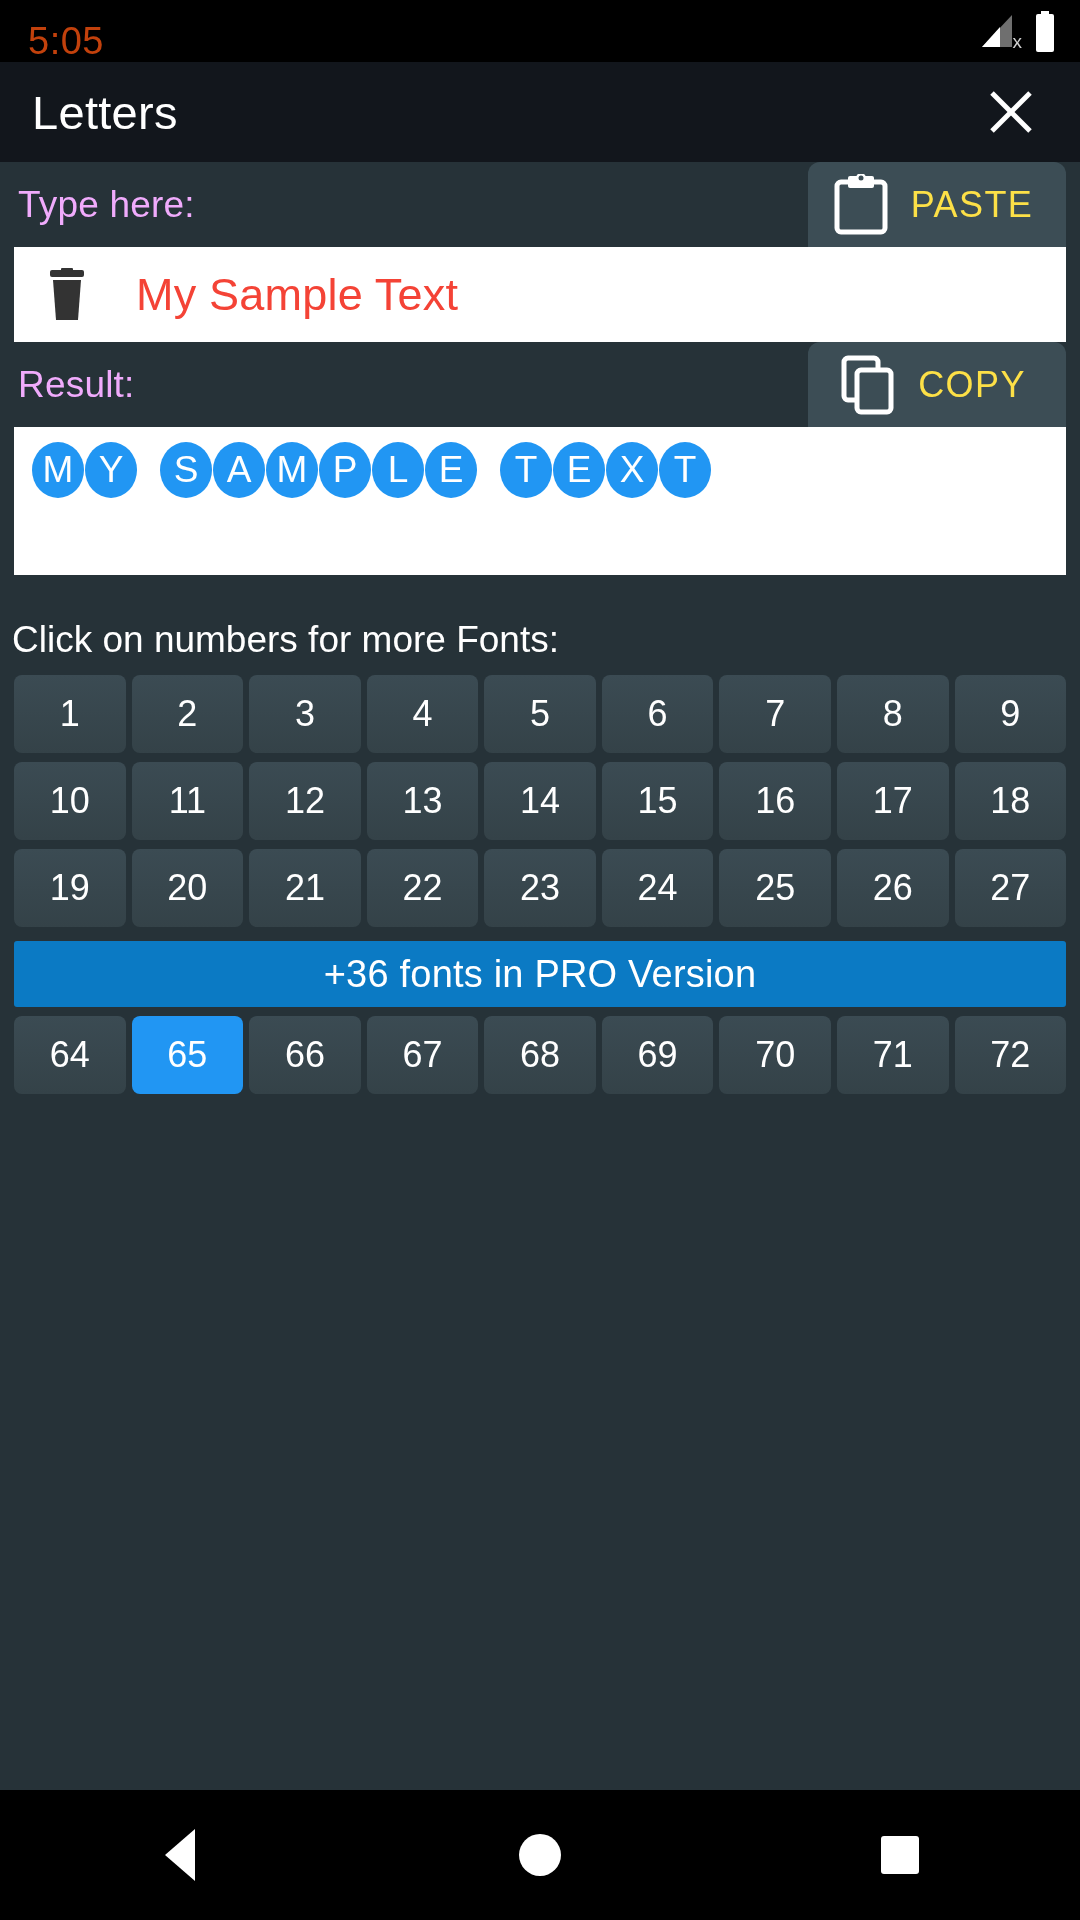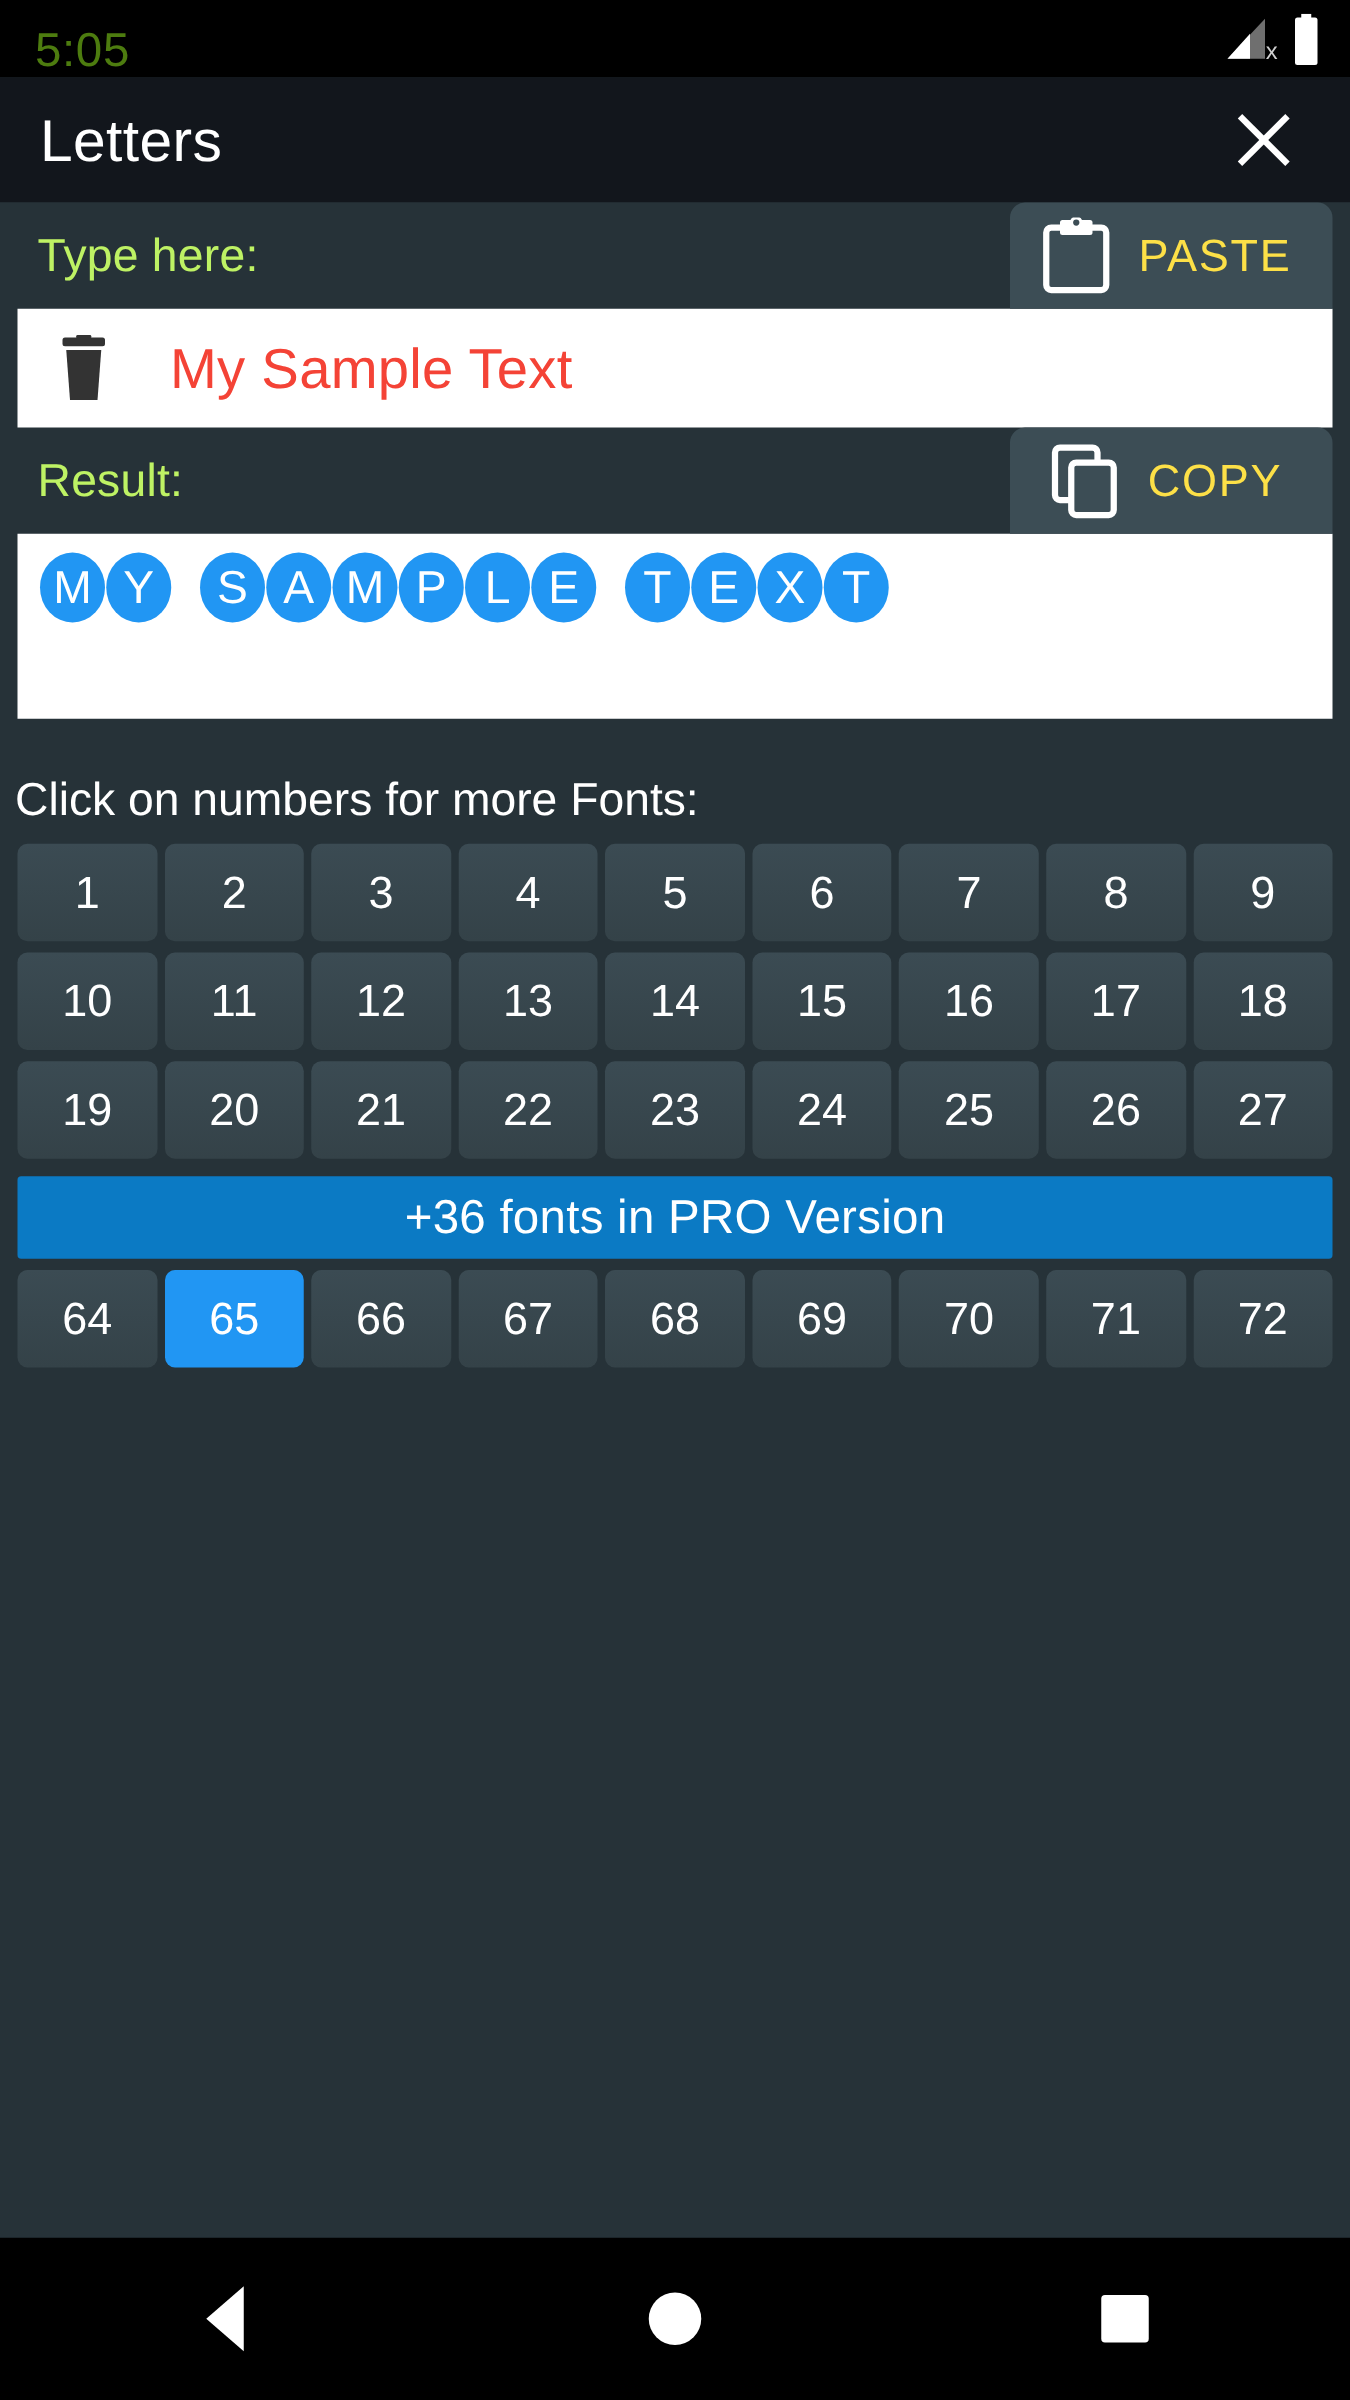--- a/index.html
+++ b/index.html
@@ -28,21 +28,21 @@
     height: 62px;
     background: #000000;
     display: flex;
     align-items: center;
     justify-content: space-between;
     padding: 0 24px 0 28px;
     box-sizing: border-box;
     flex: none;
   }
   .status-time {
-    color: #4d7c0f;
+    color: #c2410c;
     font-size: 38px;
     letter-spacing: 0.5px;
     font-family: "Liberation Sans", sans-serif;
     margin-top: 21px;
   }
   .status-icons {
     display: flex;
     align-items: center;
     gap: 16px;
   }
@@ -100,23 +100,23 @@
     position: relative;
   }
 
   .row-label {
     position: relative;
     height: 85px;
     display: flex;
     align-items: center;
   }
   .sec-label {
-    color: #bef264;
+    color: #f0abfc;
     font-size: 37px;
-    padding-left: 30px;
+    padding-left: 18px;
     font-weight: 400;
     letter-spacing: 0.2px;
   }
   .action-btn {
     position: absolute;
     right: 14px;
     top: 0;
     height: 85px;
     min-width: 258px;
     background: #3c4d55;

